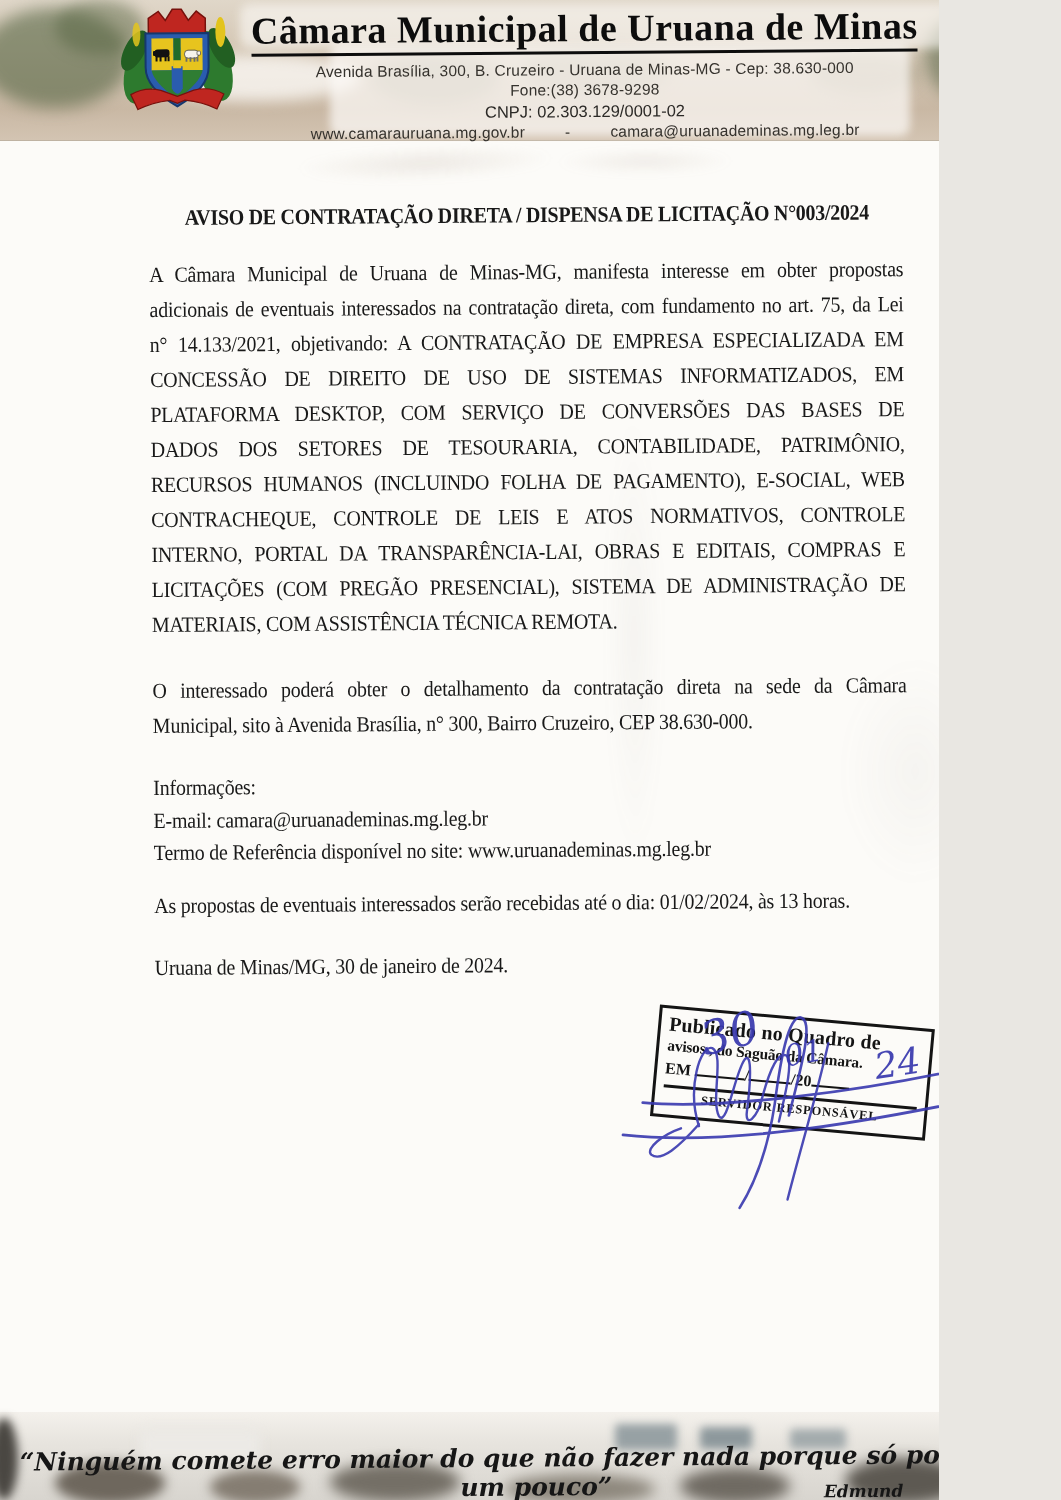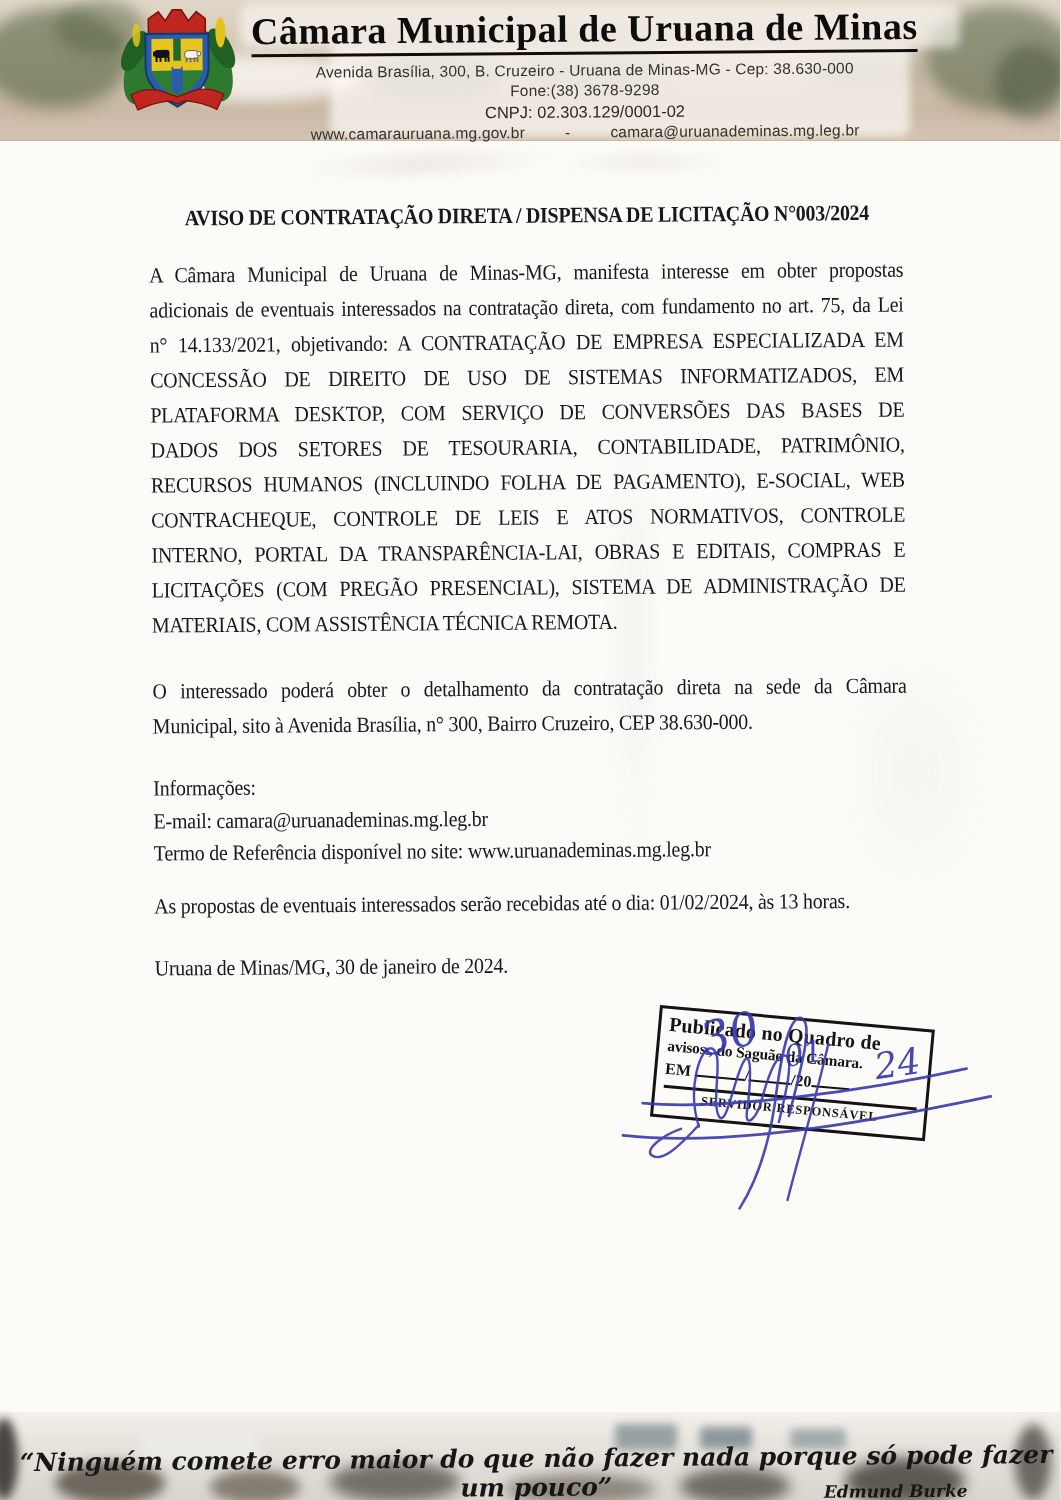--- a/index.html
+++ b/index.html
@@ -1,16 +1,16 @@
 <!DOCTYPE html>
 <html><head>
 <meta charset="utf-8">
 <style>
   html,body{margin:0;padding:0;background:#e9e7e2;}
-  .page{position:relative;width:1060px;height:1500px;overflow:hidden;background:#fcfbf8;
+  .page{position:relative;width:939px;height:1500px;overflow:hidden;background:#fcfbf8;
         font-family:"Liberation Serif",serif;color:#191919;}
   .abs{position:absolute;}
 
   
   .header-band{position:absolute;left:0;top:0;width:1061px;height:140px;
     background:linear-gradient(180deg,#e0d7c9 0%,#d7cab8 28%,#cfc0ad 55%,#c9b8a4 78%,#d3c4b2 100%);
     border-bottom:1px solid rgba(150,135,115,.45);}
   .hb{position:absolute;border-radius:50%;}
   .hb1{left:-20px;top:8px;width:150px;height:100px;background:rgba(74,92,58,.55);filter:blur(8px);}
   .hb2{left:55px;top:0px;width:90px;height:55px;background:rgba(82,97,62,.45);filter:blur(7px);}

